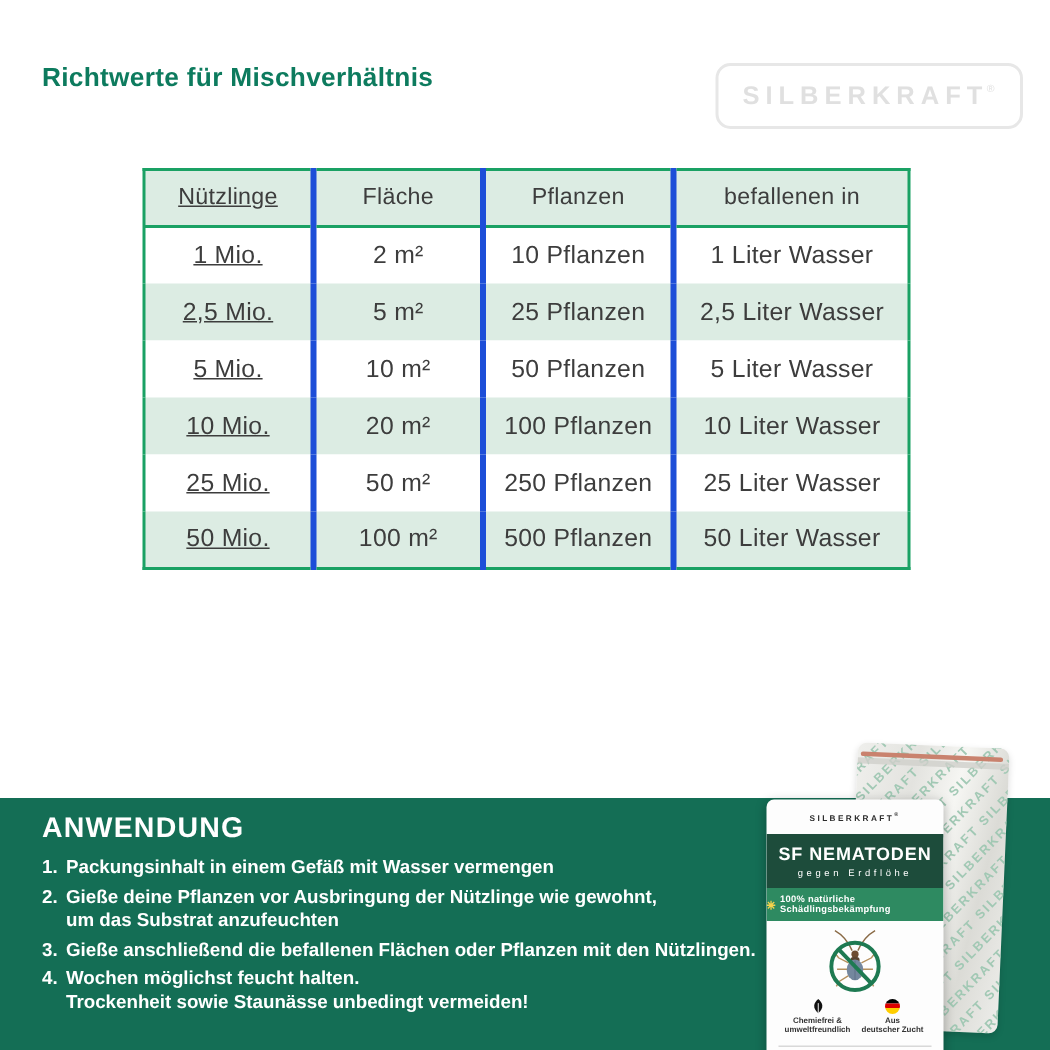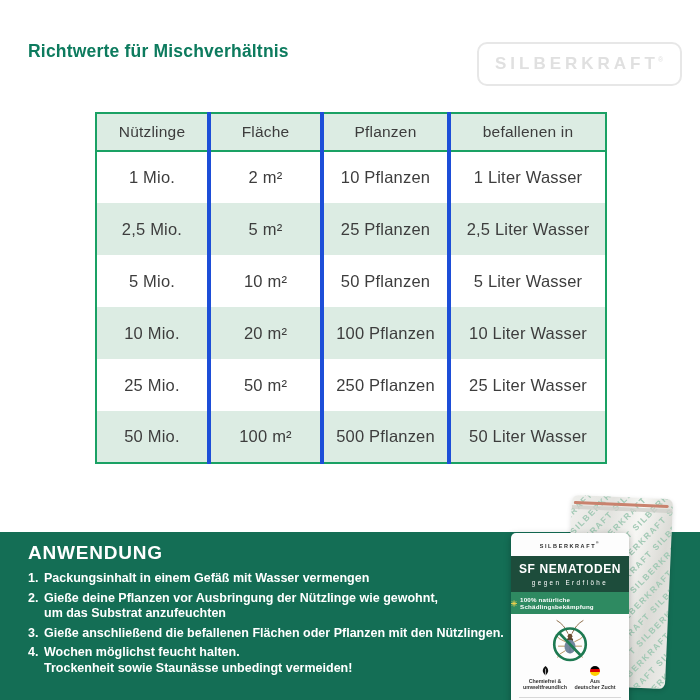--- a/index.html
+++ b/index.html
@@ -22,25 +22,25 @@
   .logo-reg{color:#e0e0e0;font-size:7px;vertical-align:top;position:relative;top:-5px;left:-1px;}
   
   table.mix{
     position:absolute;left:95px;top:112px;width:510px;
     border-collapse:collapse;border:2px solid #1aa164;table-layout:fixed;
   }
   table.mix th,table.mix td{
     border-left:4px solid #1d4ed8;text-align:center;vertical-align:middle;
     color:#3d3d3d;font-weight:400;padding:0;
   }
-  table.mix th:first-child,table.mix td:first-child{border-left:none;}
+  table.mix th:first-child,table.mix td:first-child{border-left:none;text-decoration:underline;}
   table.mix thead th{
     height:38px;background:#dcece3;border-bottom:2px solid #1aa164;font-size:15.5px;letter-spacing:.2px;
   }
-  table.mix tbody td{height:52px;font-size:16.5px;letter-spacing:.2px;background:#ffffff;}
+  table.mix tbody td{height:38px;font-size:16.5px;letter-spacing:.2px;background:#ffffff;}
   table.mix tbody tr:nth-child(even) td{background:#dcece3;}
   
   .bottom{
     position:absolute;left:0;top:532px;width:700px;height:168px;background:#146e55;
   }
   .anw-heading{
     position:absolute;left:28px;top:10px;color:#ffffff;font-size:19px;font-weight:700;letter-spacing:.8px;
   }
   .steps{position:absolute;left:28px;top:39px;width:478px;}
   .step{display:flex;margin-bottom:4px;color:#ffffff;font-size:12.5px;font-weight:600;line-height:15.5px;}

